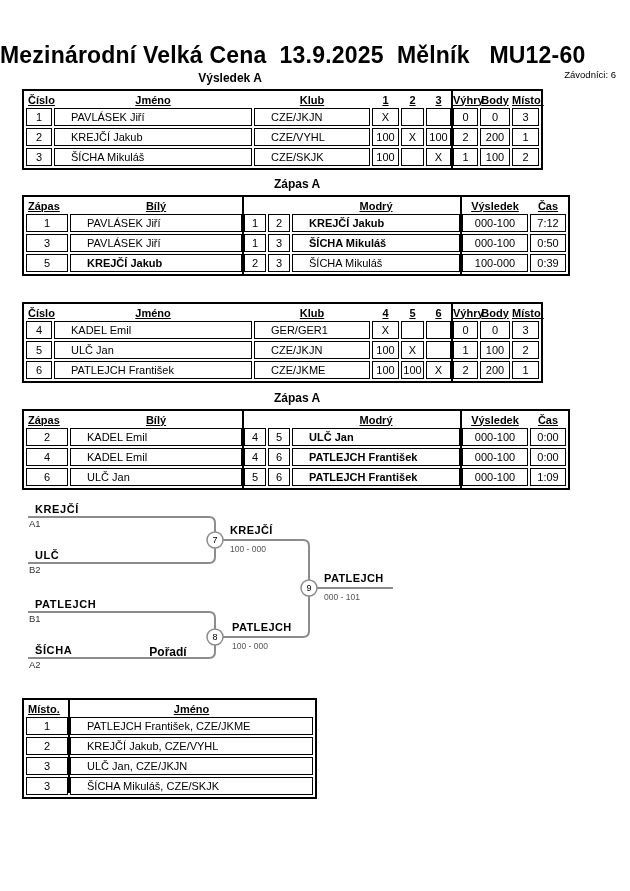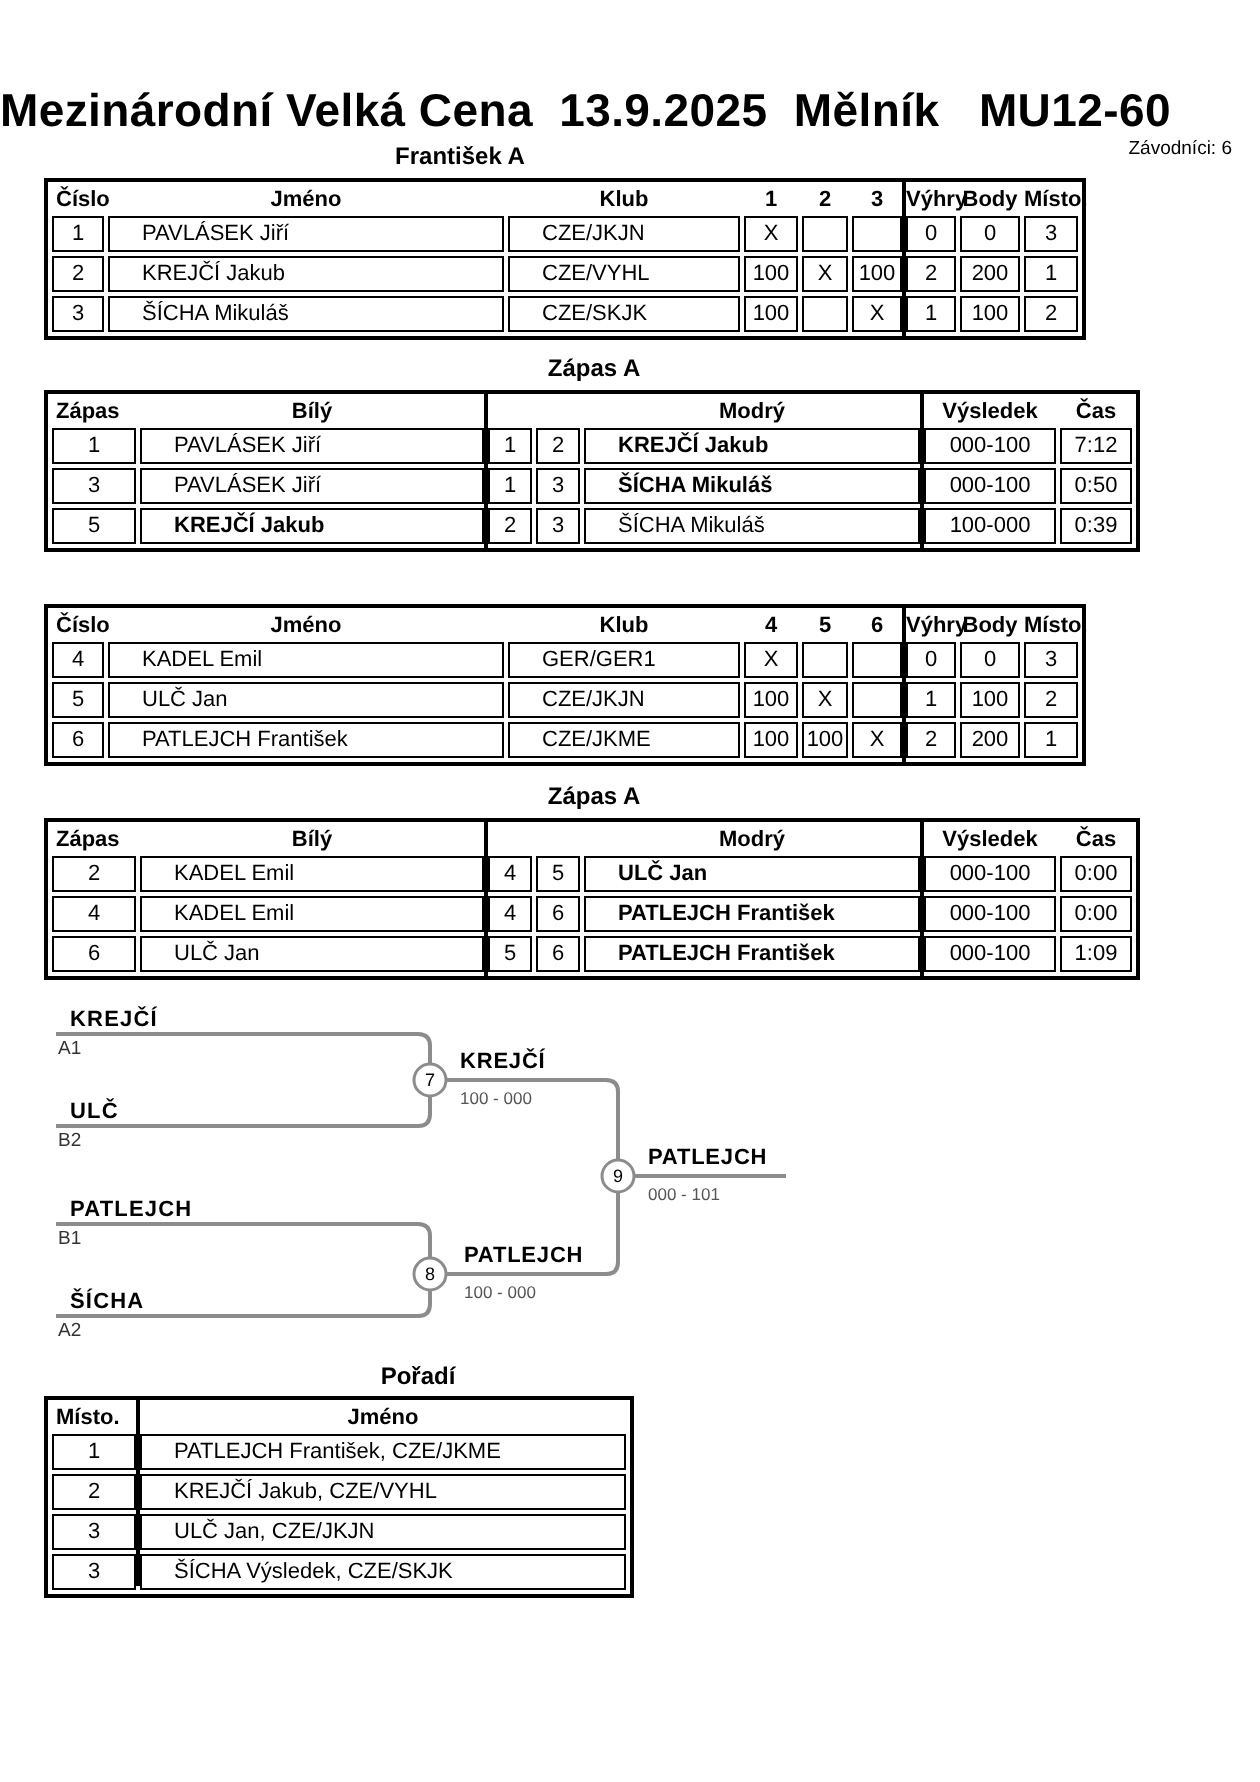--- a/index.html
+++ b/index.html
@@ -18,40 +18,40 @@
     position:absolute; border-collapse:separate; border-spacing:2px;
     border:2px solid #000; table-layout:fixed; background:#fff;
   }
   td {
     border:1px solid #000; background:#fff; font-size:11px; height:18px;
     box-sizing:border-box; vertical-align:middle; white-space:nowrap;
     overflow:visible; padding:0; text-align:center;
   }
   th {
     border:none; font-size:11px; font-weight:bold; height:13px; padding:0;
-    white-space:nowrap; overflow:visible; text-align:center; vertical-align:middle;
+    white-space:nowrap; overflow:visible; text-align:center; vertical-align:middle;text-decoration:underline;
   }
   .th-l { text-align:left; padding-left:2px; }
   td.l { text-align:left; padding-left:16px; }
   .b { font-weight:bold; }
   .vdiv { position:absolute; width:2px; background:#000; }
   svg text { font-family:"Liberation Sans", sans-serif; }
   .ename { font-size:11px; font-weight:bold; letter-spacing:0.6px; fill:#000; }
   .eseed { font-size:9.5px; fill:#333; }
   .wname { font-size:11px; font-weight:bold; letter-spacing:0.4px; fill:#000; }
   .wscore { font-size:8.5px; fill:#555; }
   .nnum { font-size:9px; fill:#000; text-anchor:middle; }
 </style>
 </head>
 <body>
 
 <div class="abs title">Mezinárodní Velká Cena  13.9.2025  Mělník   MU12-60</div>
 <div class="abs note">Závodníci: 6</div>
 
-<div class="abs subhead" style="top:71px;left:0;width:460px;">František A</div>
+<div class="abs subhead" style="top:71px;left:0;width:460px;">Výsledek A</div>
 
 <table style="left:22px;top:89px;width:521px;">
   <colgroup>
     <col style="width:26px">
       <col style="width:198px">
       <col style="width:116px">
     <col style="width:27px">
       <col style="width:23px">
       <col style="width:25px">
     <col style="width:25px">
@@ -303,21 +303,21 @@
   <text class="nnum" x="215" y="145">8</text>
   <text class="wname" x="232" y="136">PATLEJCH</text>
   <text class="wscore" x="232" y="154">100 - 000</text>
 
   <circle cx="309" cy="93" r="8" fill="#ffffff" stroke="#8c8c8c" stroke-width="1.5"></circle>
   <text class="nnum" x="309" y="96">9</text>
   <text class="wname" x="324" y="87">PATLEJCH</text>
   <text class="wscore" x="324" y="105">000 - 101</text>
 </svg>
 
-<div class="abs subhead" style="top:681px;left:0;width:336px;margin-left:41px;">Pořadí</div>
+<div class="abs subhead" style="top:645px;left:0;width:336px;">Pořadí</div>
 
 <table style="left:22px;top:698px;width:291px;">
   <colgroup>
     <col style="width:42px">
       <col style="width:243px">
   </colgroup>
   <tbody>
       <tr>
     <th class="th-l">Místo.</th>
     <th>Jméno</th>
@@ -329,17 +329,17 @@
   <tr>
     <td>2</td>
     <td class="l">KREJČÍ Jakub, CZE/VYHL</td>
   </tr>
   <tr>
     <td>3</td>
     <td class="l">ULČ Jan, CZE/JKJN</td>
   </tr>
   <tr>
     <td>3</td>
-    <td class="l">ŠÍCHA Výsledek, CZE/SKJK</td>
+    <td class="l">ŠÍCHA Mikuláš, CZE/SKJK</td>
   </tr>
 </tbody>
   </table>
 <div class="vdiv" style="left:68px;top:698px;height:95px;"></div>
 
 </body></html>

